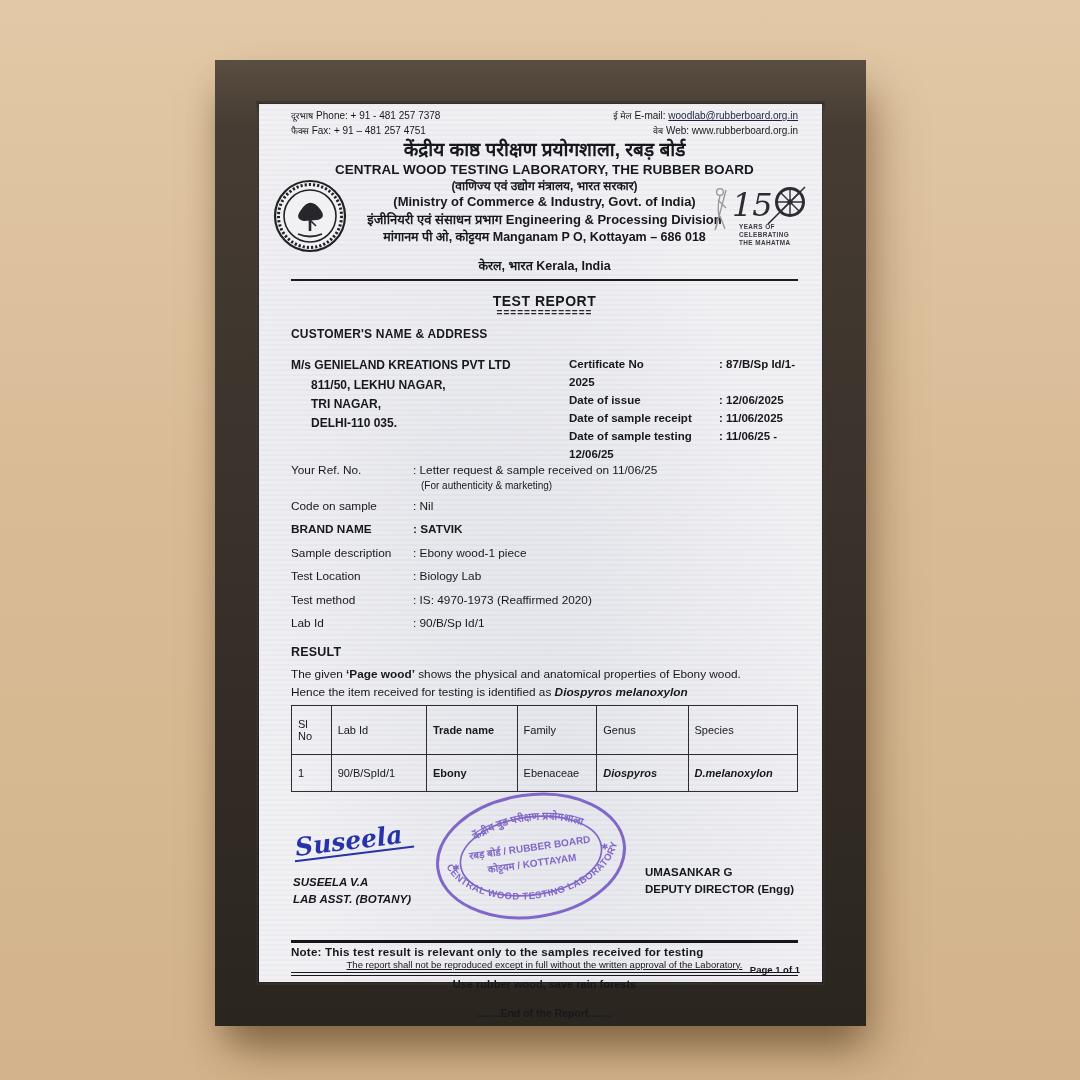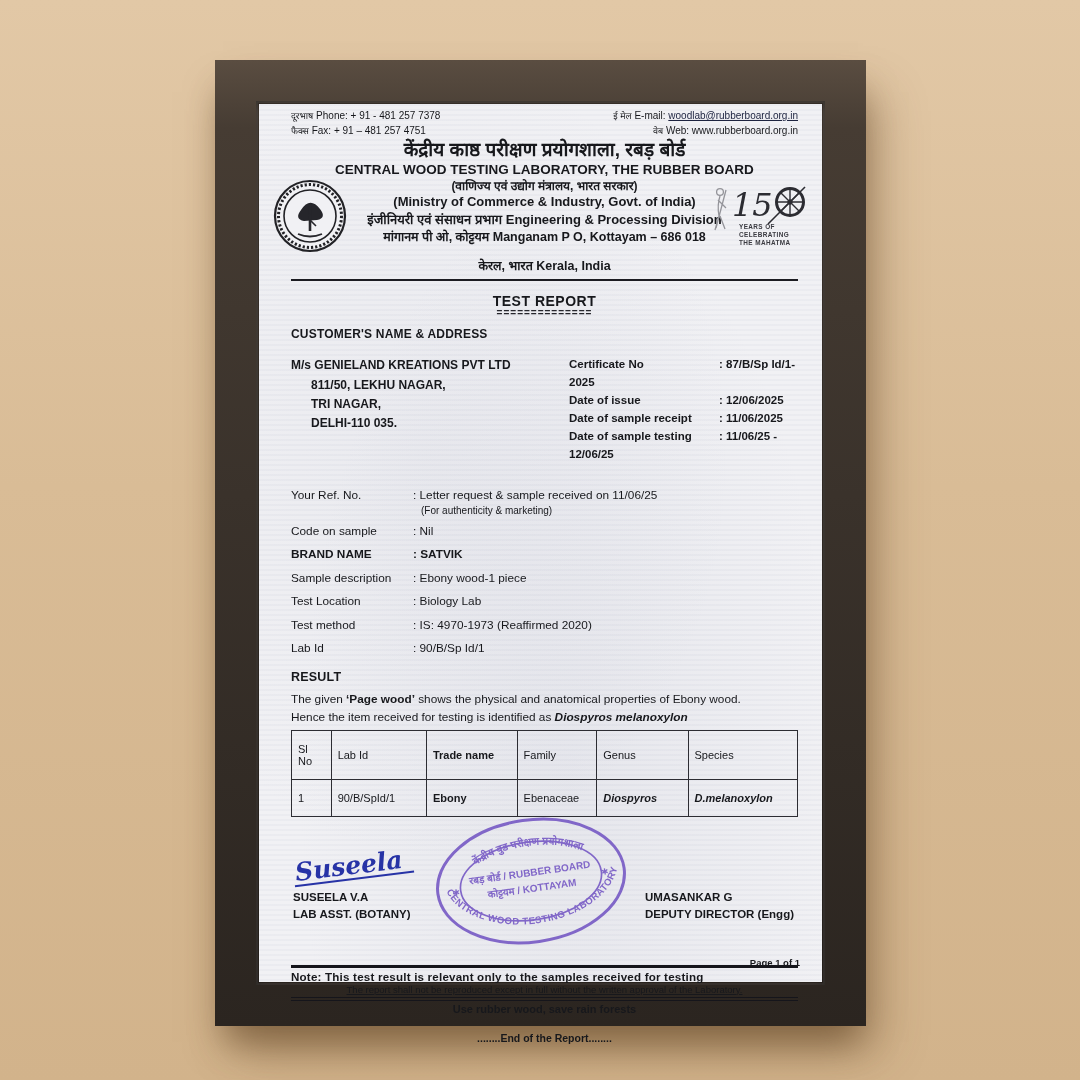--- a/index.html
+++ b/index.html
@@ -40,51 +40,51 @@
   .rpt-eq{text-align:center;font-weight:700;font-size:10px;letter-spacing:1px;line-height:.7;color:#26262c;}
   .cust-head{font-weight:700;font-size:12px;margin-top:11px;letter-spacing:.2px;}
   
   .twocol{display:flex;margin-top:15px;}
   .cust-block{width:278px;font-weight:700;font-size:12px;line-height:1.6;}
   .cust-block .ln{padding-left:20px;}
   .cust-block .ln.first{padding-left:0;}
   .cert-block{flex:1;font-weight:700;font-size:11.5px;line-height:1.55;}
   .cert-row .lbl{display:inline-block;width:150px;}
   
-  .fields{margin-top:25px;}
+  .fields{}
   .f-row{margin-bottom:9.5px;font-size:11.8px;}
   .f-row .lbl{display:inline-block;width:122px;}
   .f-row.bold{font-weight:700;}
   .ref-note{font-size:10px;margin:-7px 0 8px 130px;}
   .result-head{font-weight:700;font-size:12.5px;margin-top:15px;letter-spacing:.2px;}
   .result-para{margin-top:7px;font-size:11.8px;line-height:1.5;}
   .it{font-style:italic;font-weight:700;}
   
   table.res{border-collapse:collapse;margin-top:3px;width:100%;font-size:11px;}
   table.res th,table.res td{border:1.4px solid #2d2d33;padding:12px 6px;text-align:left;font-weight:400;}
   table.res th.b,table.res td.b{font-weight:700;}
   table.res td.bi,table.res th.bi{font-weight:700;font-style:italic;}
   col.c0{width:40px;}col.c1{width:96px;}col.c2{width:92px;}col.c3{width:80px;}col.c4{width:92px;}col.c5{width:110px;}
   
   .sigzone{position:relative;margin-top:14px;height:132px;}
   .sig-left{position:absolute;left:2px;top:22px;}
   .sig-script{display:inline-block;font-family:"DejaVu Serif",serif;font-style:italic;font-weight:700;
               font-size:25px;color:#2733a6;transform:rotate(-7deg);border-bottom:2px solid #2733a6;
               padding:0 10px 0 2px;line-height:1;}
-  .sig-name{font-weight:700;font-size:11.5px;margin-top:9px;line-height:1.5;}
+  .sig-name{font-weight:700;font-size:11.5px;margin-top:19px;line-height:1.5;font-style:italic;}
   .sig-right{position:absolute;right:4px;top:58px;font-weight:700;font-size:11.5px;line-height:1.5;}
   .stamp-wrap{position:absolute;left:50%;top:-16px;transform:translateX(-57%) rotate(-8deg);opacity:.93;}
   
   .notebox{border-top:3px solid #15151b;margin-top:2px;padding-top:2px;}
   .note-b{font-weight:700;font-size:11.6px;letter-spacing:.2px;}
   .note-s{text-align:center;font-size:9.5px;text-decoration:underline;margin-top:1px;padding-bottom:2px;
           border-bottom:4px double #15151b;}
   .slogan{text-align:center;font-weight:700;font-size:11px;margin-top:2px;}
   .endtxt{text-align:center;font-weight:700;font-size:10.5px;margin-top:17px;}
-  .pagenum{position:absolute;right:22px;bottom:14px;font-size:9.5px;font-weight:700;}
+  .pagenum{position:absolute;right:22px;bottom:7px;font-size:9.5px;font-weight:700;}
 </style>
 </head>
 <body>
 
 <div class="stage">
   <div class="frame">
     <div class="paper">
       <div class="content">
 
         <div class="contacts">

